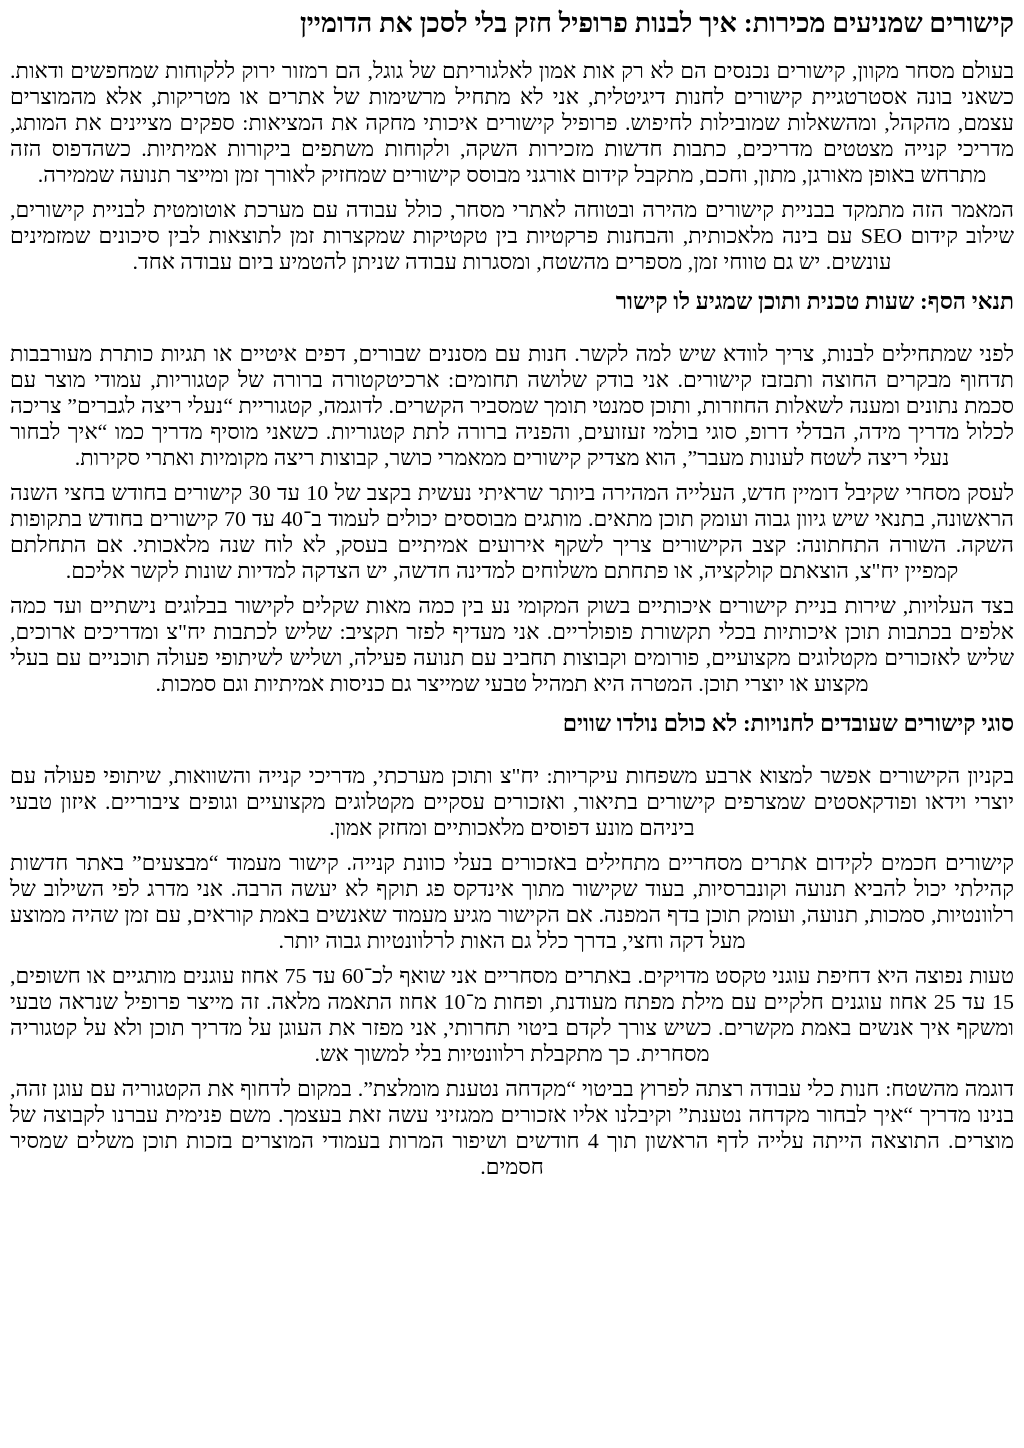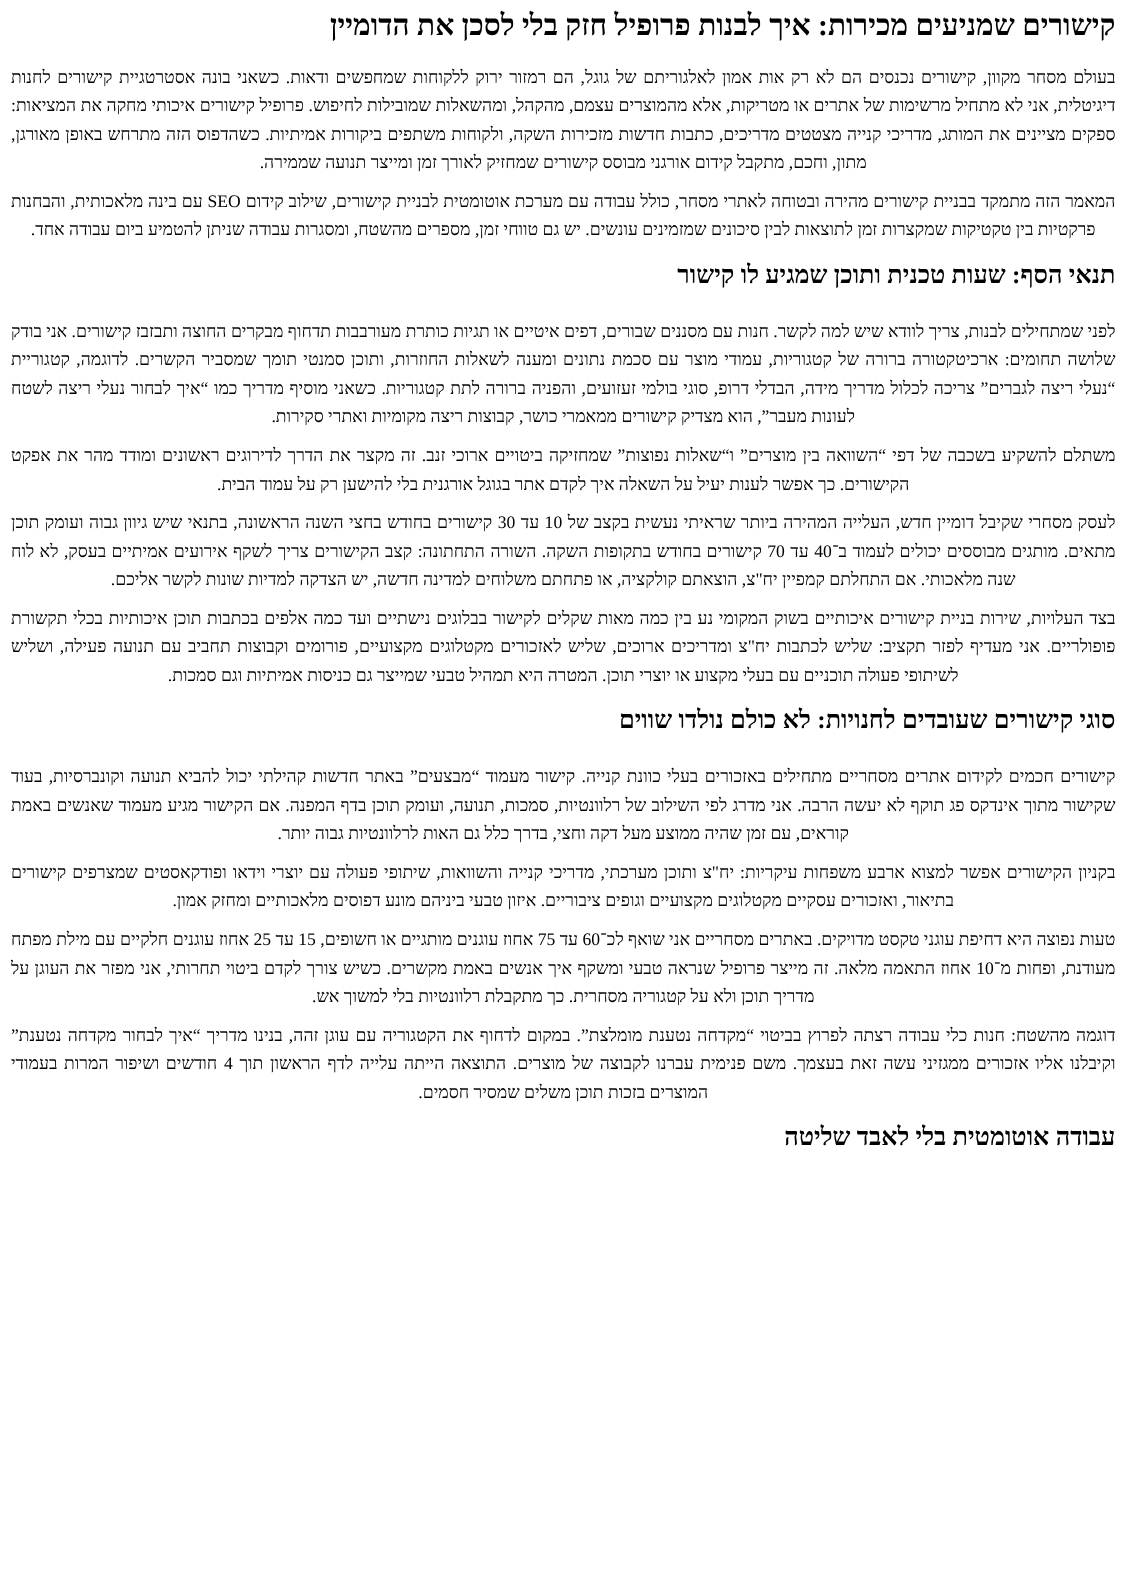--- a/index.html
+++ b/index.html
@@ -26,45 +26,43 @@
     margin: 0 0 16px 0;
   }
   h2.section {
     font-size: 23px;
     line-height: 30px;
     font-weight: bold;
     text-align: right;
     margin: 12px 0 24px 0;
   }
   p.para {
-    font-size: 16px;
+    font-size: 22px;
     line-height: 26px;
     margin: 0 0 9px 0;
     text-align: justify;
     text-align-last: center;
     -moz-text-align-last: center;
   }
 </style>
 </head>
 <body>
 
 <div class="page">
   <h1 class="title">קישורים שמניעים מכירות: איך לבנות פרופיל חזק בלי לסכן את הדומיין</h1>
 
   <p class="para">בעולם מסחר מקוון, קישורים נכנסים הם לא רק אות אמון לאלגוריתם של גוגל, הם רמזור ירוק ללקוחות שמחפשים ודאות. כשאני בונה אסטרטגיית קישורים לחנות דיגיטלית, אני לא מתחיל מרשימות של אתרים או מטריקות, אלא מהמוצרים עצמם, מהקהל, ומהשאלות שמובילות לחיפוש. פרופיל קישורים איכותי מחקה את המציאות: ספקים מציינים את המותג, מדריכי קנייה מצטטים מדריכים, כתבות חדשות מזכירות השקה, ולקוחות משתפים ביקורות אמיתיות. כשהדפוס הזה מתרחש באופן מאורגן, מתון, וחכם, מתקבל קידום אורגני מבוסס קישורים שמחזיק לאורך זמן ומייצר תנועה שממירה.</p>
   <p class="para">המאמר הזה מתמקד בבניית קישורים מהירה ובטוחה לאתרי מסחר, כולל עבודה עם מערכת אוטומטית לבניית קישורים, שילוב קידום SEO עם בינה מלאכותית, והבחנות פרקטיות בין טקטיקות שמקצרות זמן לתוצאות לבין סיכונים שמזמינים עונשים. יש גם טווחי זמן, מספרים מהשטח, ומסגרות עבודה שניתן להטמיע ביום עבודה אחד.</p>
 
   <h2 class="section">תנאי הסף: שעות טכנית ותוכן שמגיע לו קישור</h2>
   <p class="para">לפני שמתחילים לבנות, צריך לוודא שיש למה לקשר. חנות עם מסננים שבורים, דפים איטיים או תגיות כותרת מעורבבות תדחוף מבקרים החוצה ותבזבז קישורים. אני בודק שלושה תחומים: ארכיטקטורה ברורה של קטגוריות, עמודי מוצר עם סכמת נתונים ומענה לשאלות החוזרות, ותוכן סמנטי תומך שמסביר הקשרים. לדוגמה, קטגוריית “נעלי ריצה לגברים” צריכה לכלול מדריך מידה, הבדלי דרופ, סוגי בולמי זעזועים, והפניה ברורה לתת קטגוריות. כשאני מוסיף מדריך כמו “איך לבחור נעלי ריצה לשטח לעונות מעבר”, הוא מצדיק קישורים ממאמרי כושר, קבוצות ריצה מקומיות ואתרי סקירות.</p>
-  <p class="para">משתלם להשקיע בשכבה של דפי “השוואה בין מוצרים” ו“שאלות נפוצות” שמחזיקה ביטויים ארוכי זנב. זה מקצר את הדרך לדירוגים ראשונים ומודד מהר את אפקט הקישורים. כך אפשר לענות יעיל על השאלה איך לקדם אתר בגוגל אורגנית בלי להישען רק על עמוד הבית.</p>
 
   <p class="para">לעסק מסחרי שקיבל דומיין חדש, העלייה המהירה ביותר שראיתי נעשית בקצב של 10 עד 30 קישורים בחודש בחצי השנה הראשונה, בתנאי שיש גיוון גבוה ועומק תוכן מתאים. מותגים מבוססים יכולים לעמוד ב־40 עד 70 קישורים בחודש בתקופות השקה. השורה התחתונה: קצב הקישורים צריך לשקף אירועים אמיתיים בעסק, לא לוח שנה מלאכותי. אם התחלתם קמפיין יח"צ, הוצאתם קולקציה, או פתחתם משלוחים למדינה חדשה, יש הצדקה למדיות שונות לקשר אליכם.</p>
   <p class="para">בצד העלויות, שירות בניית קישורים איכותיים בשוק המקומי נע בין כמה מאות שקלים לקישור בבלוגים נישתיים ועד כמה אלפים בכתבות תוכן איכותיות בכלי תקשורת פופולריים. אני מעדיף לפזר תקציב: שליש לכתבות יח"צ ומדריכים ארוכים, שליש לאזכורים מקטלוגים מקצועיים, פורומים וקבוצות תחביב עם תנועה פעילה, ושליש לשיתופי פעולה תוכניים עם בעלי מקצוע או יוצרי תוכן. המטרה היא תמהיל טבעי שמייצר גם כניסות אמיתיות וגם סמכות.</p>
 
   <h2 class="section">סוגי קישורים שעובדים לחנויות: לא כולם נולדו שווים</h2>
+  <p class="para">בקניון הקישורים אפשר למצוא ארבע משפחות עיקריות: יח"צ ותוכן מערכתי, מדריכי קנייה והשוואות, שיתופי פעולה עם יוצרי וידאו ופודקאסטים שמצרפים קישורים בתיאור, ואזכורים עסקיים מקטלוגים מקצועיים וגופים ציבוריים. איזון טבעי ביניהם מונע דפוסים מלאכותיים ומחזק אמון.</p>
   <p class="para">קישורים חכמים לקידום אתרים מסחריים מתחילים באזכורים בעלי כוונת קנייה. קישור מעמוד “מבצעים” באתר חדשות קהילתי יכול להביא תנועה וקונברסיות, בעוד שקישור מתוך אינדקס פג תוקף לא יעשה הרבה. אני מדרג לפי השילוב של רלוונטיות, סמכות, תנועה, ועומק תוכן בדף המפנה. אם הקישור מגיע מעמוד שאנשים באמת קוראים, עם זמן שהיה ממוצע מעל דקה וחצי, בדרך כלל גם האות לרלוונטיות גבוה יותר.</p>
-  <p class="para">בקניון הקישורים אפשר למצוא ארבע משפחות עיקריות: יח"צ ותוכן מערכתי, מדריכי קנייה והשוואות, שיתופי פעולה עם יוצרי וידאו ופודקאסטים שמצרפים קישורים בתיאור, ואזכורים עסקיים מקטלוגים מקצועיים וגופים ציבוריים. איזון טבעי ביניהם מונע דפוסים מלאכותיים ומחזק אמון.</p>
 
   <p class="para">טעות נפוצה היא דחיפת עוגני טקסט מדויקים. באתרים מסחריים אני שואף לכ־60 עד 75 אחוז עוגנים מותגיים או חשופים, 15 עד 25 אחוז עוגנים חלקיים עם מילת מפתח מעודנת, ופחות מ־10 אחוז התאמה מלאה. זה מייצר פרופיל שנראה טבעי ומשקף איך אנשים באמת מקשרים. כשיש צורך לקדם ביטוי תחרותי, אני מפזר את העוגן על מדריך תוכן ולא על קטגוריה מסחרית. כך מתקבלת רלוונטיות בלי למשוך אש.</p>
   <p class="para">דוגמה מהשטח: חנות כלי עבודה רצתה לפרוץ בביטוי “מקדחה נטענת מומלצת”. במקום לדחוף את הקטגוריה עם עוגן זהה, בנינו מדריך “איך לבחור מקדחה נטענת” וקיבלנו אליו אזכורים ממגזיני עשה זאת בעצמך. משם פנימית עברנו לקבוצה של מוצרים. התוצאה הייתה עלייה לדף הראשון תוך 4 חודשים ושיפור המרות בעמודי המוצרים בזכות תוכן משלים שמסיר חסמים.</p>
 
-  <h2 class="section">עבודה אוטומטית בלי לאבד שליטה</h2>
 </div>
 
 </body></html>

